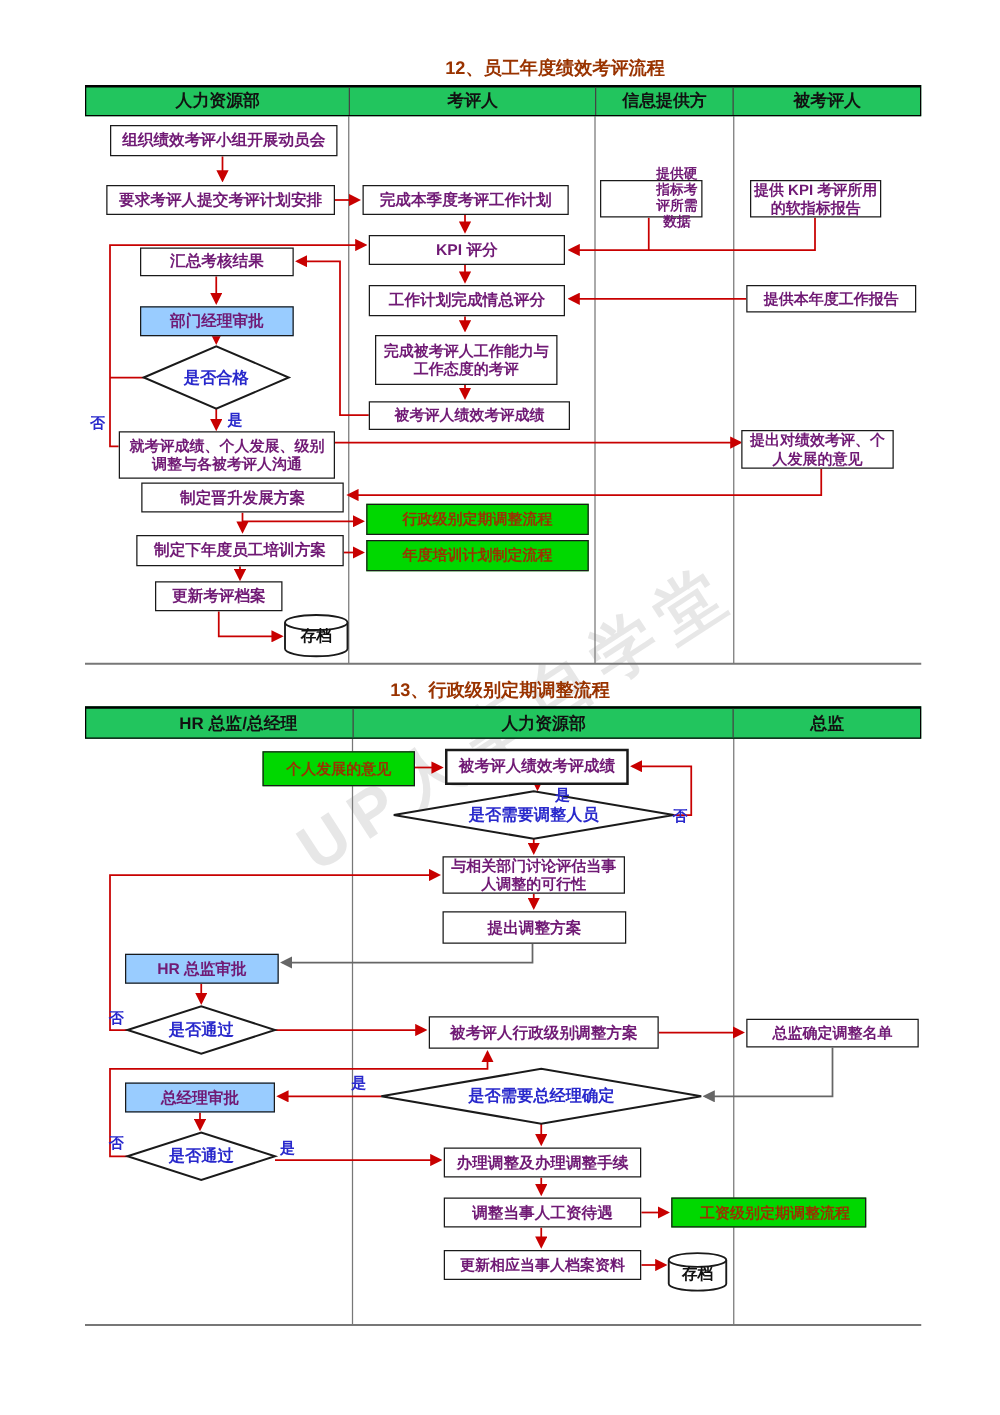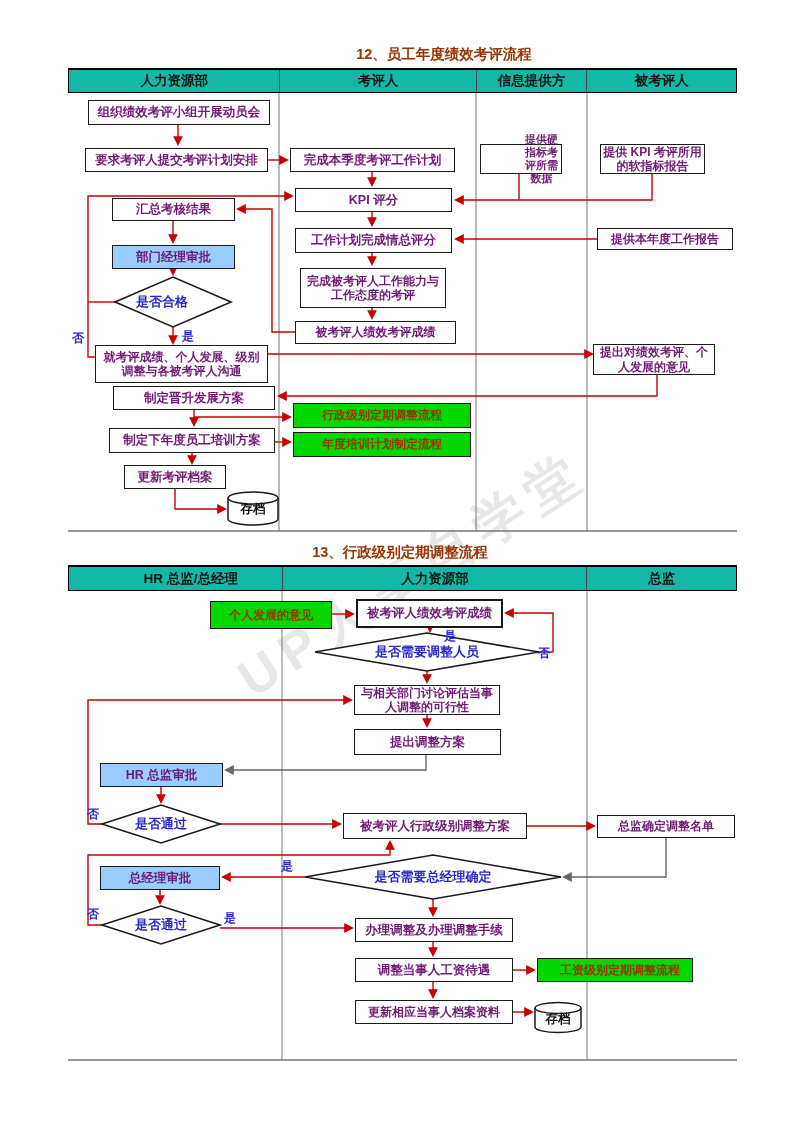--- a/index.html
+++ b/index.html
@@ -1,18 +1,18 @@
 <!DOCTYPE html>
 <html><head>
 <meta charset="utf-8">
 <style>
   html,body{margin:0;padding:0;background:#fff;font-family:"Liberation Sans",sans-serif;}
   #stage{position:relative;width:800px;height:1132px;background:#fff;overflow:hidden;}
   .title{position:absolute;left:0;width:800px;text-align:center;color:#993300;font-weight:bold;font-size:14.5px;}
-  .hdr{position:absolute;display:flex;background:#14b8a6;border:1px solid #000;border-top-width:2.5px;box-sizing:border-box;}
+  .hdr{position:absolute;display:flex;background:#22c55e;border:1px solid #000;border-top-width:2.5px;box-sizing:border-box;}
   .hdr .cell{display:flex;align-items:center;justify-content:center;font-weight:bold;font-size:13.5px;color:#111;border-left:1px solid #444;box-sizing:border-box;height:100%;}
   .hdr .cell:first-child{border-left:none;}
   .box{position:absolute;box-sizing:border-box;background:#fff;border:1.5px solid #1a1a1a;display:flex;align-items:center;justify-content:center;text-align:center;font-weight:bold;font-size:12.5px;line-height:1.18;color:#701a75;padding:1px 2px;}
   .blue{background:#99CCFF;}
   .green{background:#00D800;color:#993300;}
   .thick{border-width:2.5px;}
   .f12{font-size:12px;}
   .f11{font-size:11px;padding-left:43px;}
   .dlabel{position:absolute;color:#2929CC;font-weight:bold;font-size:13px;display:flex;align-items:center;justify-content:center;text-align:center;}
   .branch{position:absolute;color:#2929CC;font-weight:bold;font-size:12px;}
@@ -117,21 +117,21 @@
     <div class="cell" style="width:211px;">人力资源部</div>
     <div class="cell" style="width:197px;">考评人</div>
     <div class="cell" style="width:111px;">信息提供方</div>
     <div class="cell" style="width:150px;">被考评人</div>
   </div>
 
   <div class="box" style="left:88px;top:100px;width:182px;height:25px;">组织绩效考评小组开展动员会</div>
   <div class="box" style="left:85px;top:148px;width:183px;height:24px;">要求考评人提交考评计划安排</div>
   <div class="box" style="left:112px;top:198px;width:123px;height:23px;">汇总考核结果</div>
   <div class="box blue" style="left:112px;top:245px;width:123px;height:24px;">部门经理审批</div>
-  <div class="dlabel" style="left:112px;top:290px;width:100px;height:24px;">是否合格</div>
+  <div class="dlabel" style="left:123px;top:290px;width:100px;height:24px;">是否合格</div>
   <div class="box f12" style="left:95px;top:345px;width:173px;height:38px;">就考评成绩、个人发展、级别调整与各被考评人沟通</div>
   <div class="box" style="left:113px;top:386px;width:162px;height:24px;">制定晋升发展方案</div>
   <div class="box" style="left:109px;top:428px;width:166px;height:25px;">制定下年度员工培训方案</div>
   <div class="box" style="left:124px;top:465px;width:102px;height:24px;">更新考评档案</div>
   <div class="cyl-label" style="left:228px;top:501px;width:50px;">存档</div>
 
   <div class="box" style="left:290px;top:148px;width:165px;height:24px;">完成本季度考评工作计划</div>
   <div class="box" style="left:295px;top:188px;width:157px;height:24px;">KPI 评分</div>
   <div class="box" style="left:295px;top:228px;width:157px;height:25px;">工作计划完成情总评分</div>
   <div class="box f12" style="left:300px;top:268px;width:146px;height:40px;">完成被考评人工作能力与工作态度的考评</div>

